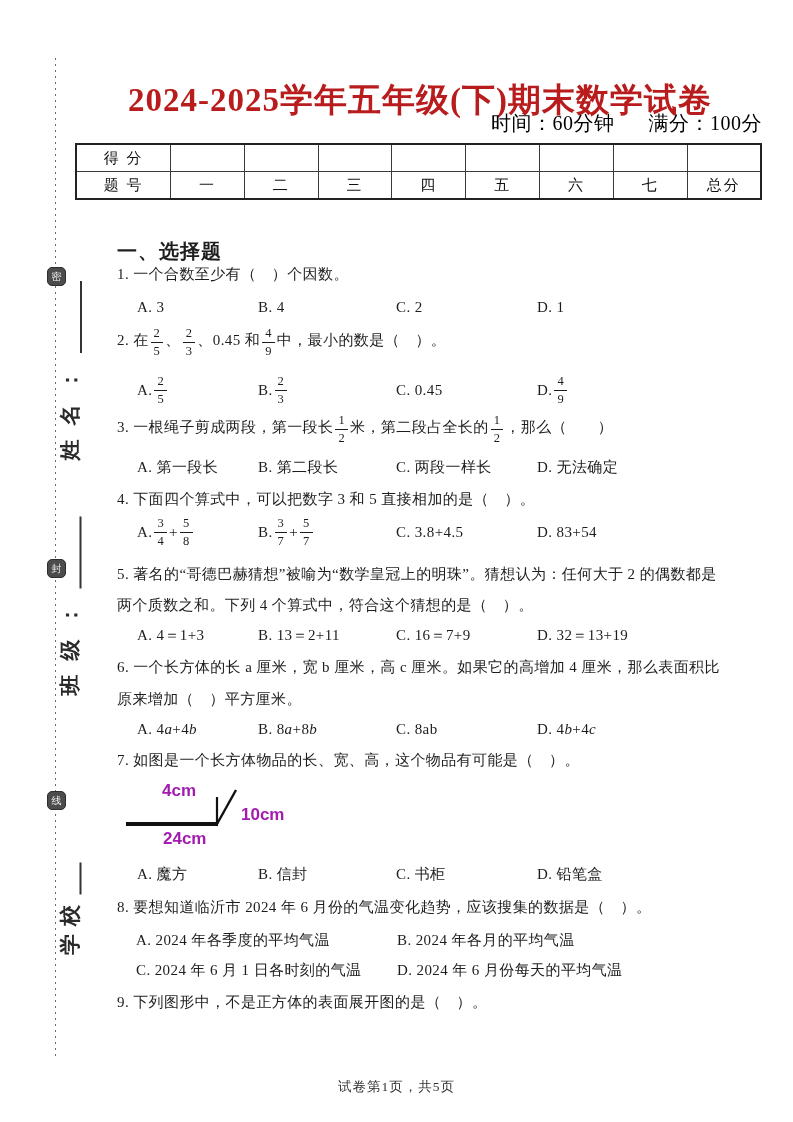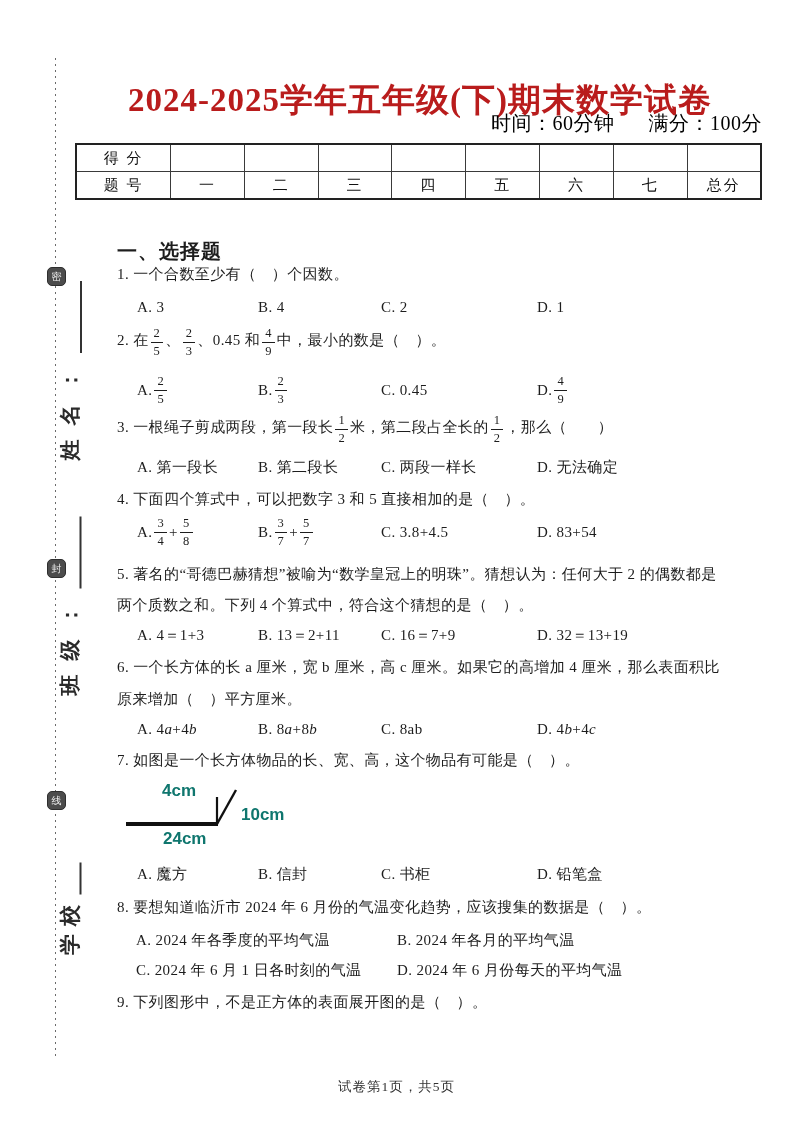--- a/index.html
+++ b/index.html
@@ -45,33 +45,33 @@
   }
   .score-table{border:2.5px solid #222;}
   .score-table td:first-child{width:93px;}
   
   .sect{position:absolute;left:117px;font-weight:bold;font-size:20px;letter-spacing:1px;}
   .stem{position:absolute;left:117px;font-size:15px;white-space:nowrap;letter-spacing:.4px;}
   .row{position:absolute;left:0;width:758px;height:26px;}
   .row .o{position:absolute;top:0;font-size:15px;white-space:nowrap;letter-spacing:.4px;}
   .row.tall{height:38px;}
   .row.tall .o{display:flex;align-items:center;height:38px;}
-  .c1{left:137px;} .c2{left:258px;} .c3{left:381px;} .c4{left:537px;}
+  .c1{left:137px;} .c2{left:258px;} .c3{left:396px;} .c4{left:537px;}
   .w1{left:136px;} .w2{left:397px;}
   
   .frac{display:inline-flex;flex-direction:column;align-items:center;vertical-align:middle;
         line-height:1;font-size:12.5px;margin:0 2px;}
   .frac .fn{padding:0 3px 2px;}
   .frac .fd{border-top:1px solid #1d1d1d;padding:2px 3px 0;}
   
   .fig{position:absolute;left:110px;top:776px;width:250px;height:92px;}
   .fig svg{position:absolute;left:0;top:0;}
   .fig .flabel{
     position:absolute;font-family:"Liberation Sans","DejaVu Sans",sans-serif;
-    font-weight:bold;font-size:17px;color:#0f766e;
+    font-weight:bold;font-size:17px;color:#a21caf;
   }
   .footer{
     position:absolute;left:0;top:1078px;width:793px;text-align:center;
     font-size:13.5px;color:#333;letter-spacing:1px;
   }
 </style>
 </head>
 <body>
 
 <div class="paper">

